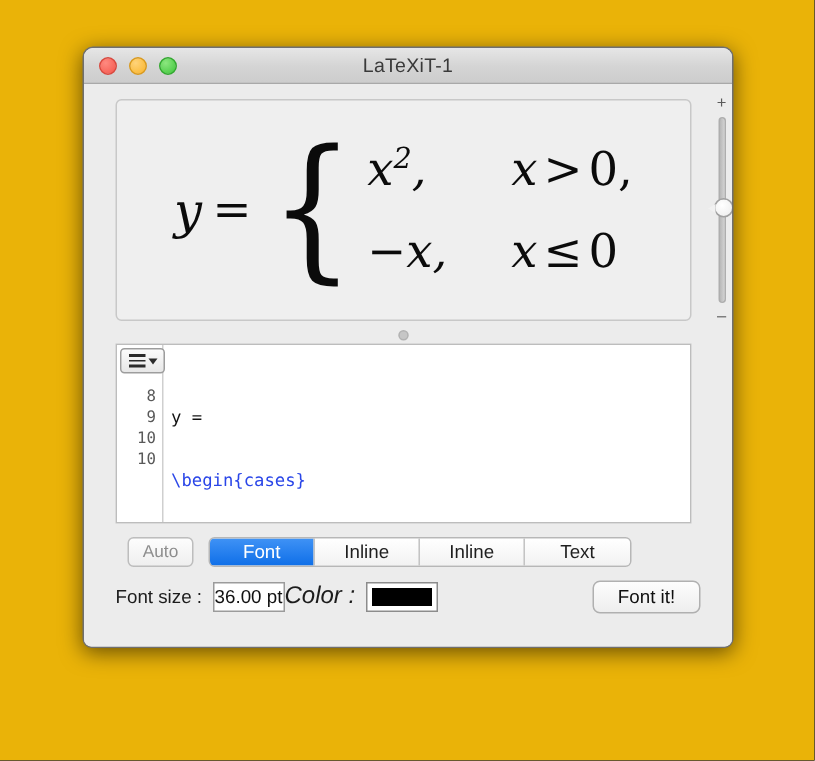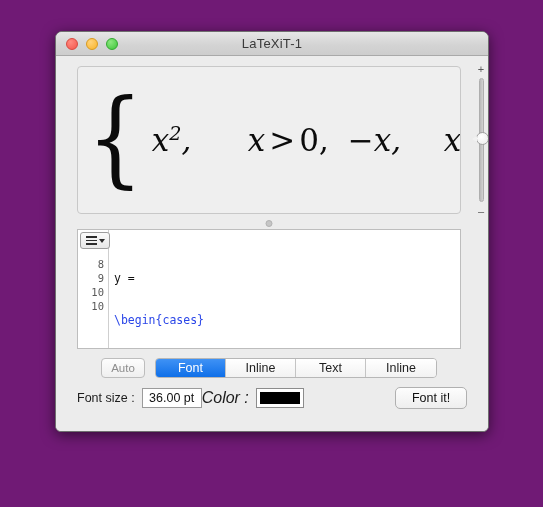--- a/index.html
+++ b/index.html
@@ -9,21 +9,21 @@
     width: 543px;
     height: 507px;
     overflow: hidden;
     font-family: "Liberation Sans", sans-serif;
   }
 
   #screen {
     position: relative;
     width: 543px;
     height: 507px;
-    background: #701a75;
+    background: #eab308;
   }
 
   
   #window {
     position: absolute;
     left: 55px;
     top: 31px;
     width: 434px;
     height: 401px;
     border-radius: 7px 7px 6px 6px;
@@ -109,21 +109,21 @@
   .eq-brace {
     font-size: 104px;
     line-height: 0.72;
     font-family: "DejaVu Serif", "Liberation Serif", serif;
     transform: translateY(-2px) scaleX(0.85);
     margin-right: 4px;
     font-weight: 300;
   }
   .eq-cases {
     display: flex;
-    flex-direction: row;
+    flex-direction: column;
     justify-content: center;
     gap: 19px;
   }
   .eq-row {
     display: flex;
     align-items: baseline;
     font-size: 31px;
   }
   .eq-val {
     font-style: italic;
@@ -303,21 +303,21 @@
     height: 20px;
     background: linear-gradient(to bottom, #fdfdfd, #efefef);
     border: 1px solid #bdbdbd;
     border-radius: 4px;
     box-sizing: border-box;
     font-size: 11.5px;
     color: #8d8d8d;
     display: flex;
     align-items: center;
     justify-content: center;
-    margin-left: 24px;
+    margin-left: 8px;
   }
   #segmented {
     display: flex;
     height: 20px;
     margin-left: 10px;
     border: 1px solid #b7b7b7;
     border-radius: 4px;
     overflow: hidden;
     box-sizing: border-box;
   }
@@ -348,21 +348,21 @@
     display: flex;
     align-items: center;
   }
   #fontsize-label {
     margin-left: 21px;
     font-size: 12.5px;
     color: #1c1c1c;
   }
   #fontsize-field {
     margin-left: 7px;
-    width: 60px;
+    width: 48px;
     height: 20px;
     background: #ffffff;
     border: 1px solid #9b9b9b;
     box-sizing: border-box;
     display: flex;
     align-items: center;
     justify-content: center;
     font-size: 12.5px;
     color: #111111;
   }
@@ -471,22 +471,22 @@
           
           
         </div>
       </div>
 
       <div id="mode-row">
         <div id="auto-button">Auto</div>
         <div id="segmented">
           <div class="seg selected">Font</div>
           <div class="seg">Inline</div>
+          <div class="seg">Inline</div>
           <div class="seg">Text</div>
-          <div class="seg">Inline</div>
         </div>
       </div>
 
       <div id="bottom-bar">
         <div id="fontsize-label">Font size :</div>
         <div id="fontsize-field">36.00 pt</div>
         <div id="color-label">Color :</div>
         <div id="color-swatch">
             <div class="fill" style="background: rgb(0, 0, 0);"></div>
           </div>

